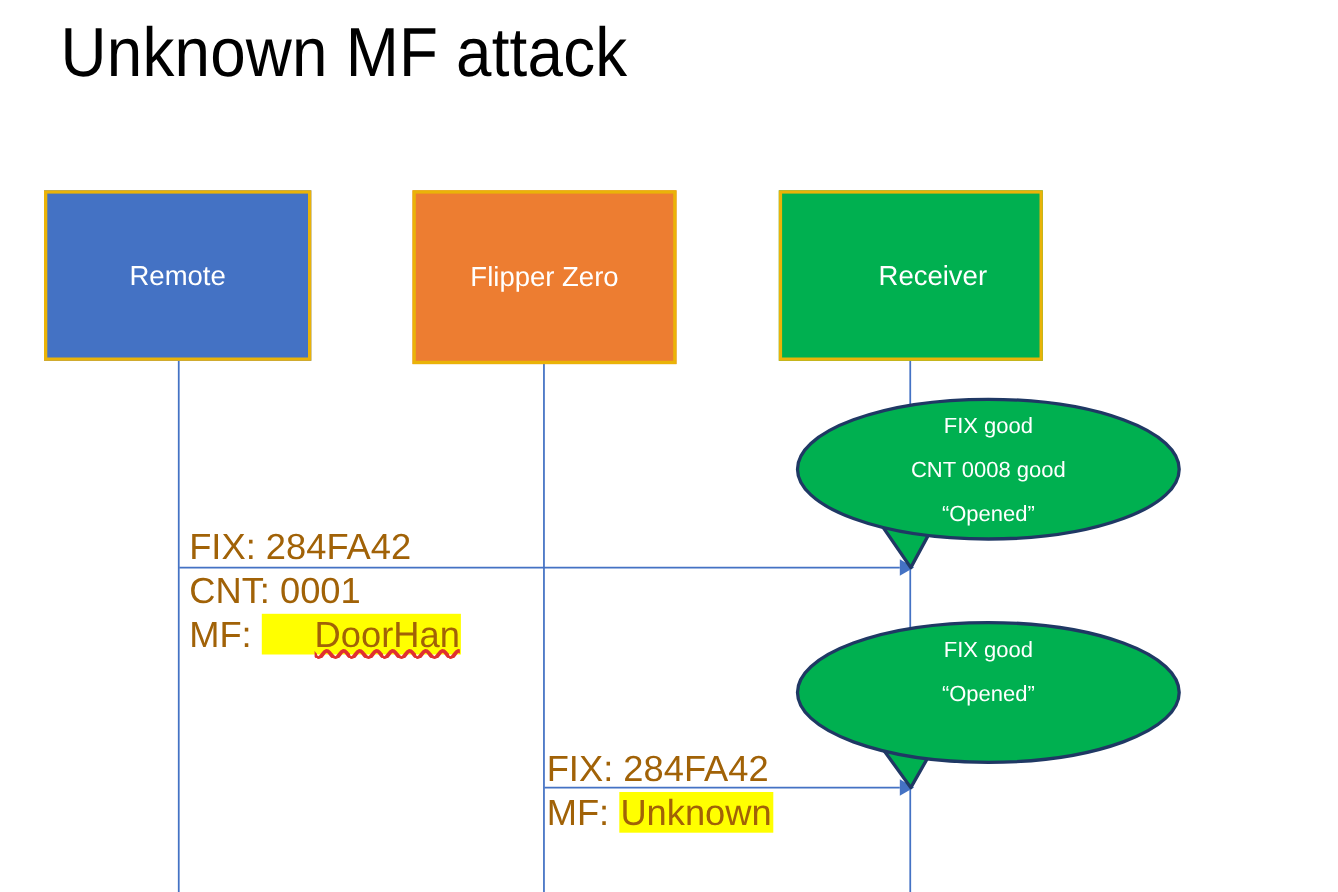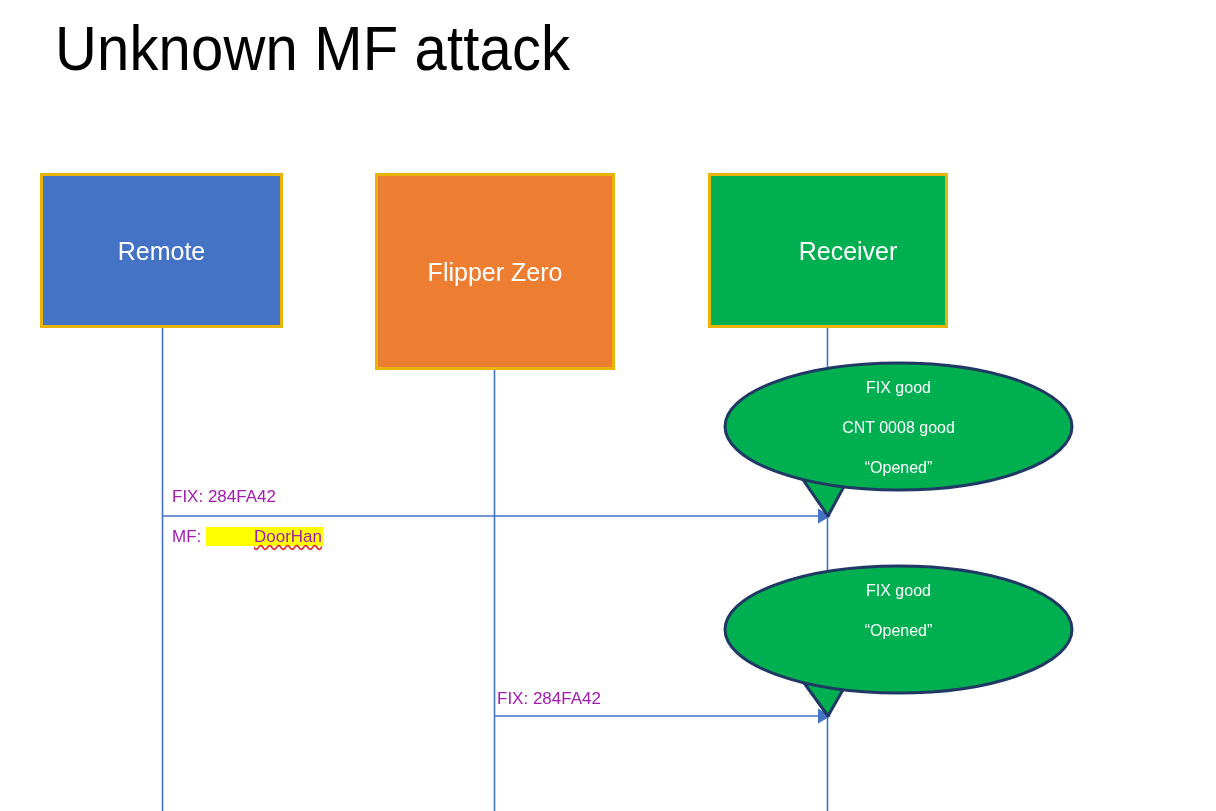--- a/index.html
+++ b/index.html
@@ -52,29 +52,29 @@
     justify-content: center;
   }
   .actor-label {
     color: #ffffff;
     font-size: 25px;
     line-height: 30px;
     font-weight: 400;
     white-space: nowrap;
   }
   #actor-remote   { left: 40px;  top: 173px; width: 243px; height: 155px; background: #4472C4; }
-  #actor-flipper  { left: 375px; top: 173px; width: 240px; height: 197px; background: #ED7D31; }
+  #actor-flipper  { left: 375px; top: 173px; width: 240px; height: 158px; background: #ED7D31; }
   #actor-receiver { left: 708px; top: 173px; width: 240px; height: 155px; background: #00B050; padding-left: 40px; }
 
   
   .msg-block {
     position: absolute;
-    font-size: 17px;
+    font-size: 33px;
     line-height: 40px;
-    color: #a21caf;
+    color: #a16207;
     white-space: nowrap;
   }
   #msg-remote { left: 172px; top: 477px; }
   #msg-flipper { left: 497px; top: 679px; }
   .msg-line { display: block; height: 40px; }
   .hl {
     background: #FFFF00;
     padding: 0 1px;
   }
   .sp {
@@ -83,21 +83,21 @@
     text-decoration-skip-ink: none;
     text-underline-offset: 2px;
     padding-left: 48px;
   }
 
   
   .bubble-text {
     position: absolute;
     text-align: center;
     color: #ffffff;
-    font-size: 16px;
+    font-size: 20px;
     line-height: 40px;
     white-space: nowrap;
   }
   #bubble1-text { left: 725px; top: 368px; width: 347px; }
   #bubble2-text { left: 725px; top: 571px; width: 347px; }
   .bubble-line { display: block; height: 40px; }
 </style>
 </head>
 <body>
 
@@ -137,25 +137,27 @@
 <div class="actor-box" id="actor-flipper">
   <span class="actor-label">Flipper Zero</span>
 </div>
 
 <div class="actor-box" id="actor-receiver">
   <span class="actor-label">Receiver</span>
 </div>
 
 <div class="msg-block" id="msg-remote">
   <span class="msg-line">FIX: 284FA42</span>
+  <span class="msg-line">CNT: 0001</span>
   <span class="msg-line"><span>MF: </span><span class="hl sp">DoorHan</span></span>
 </div>
 
 <div class="msg-block" id="msg-flipper">
   <span class="msg-line">FIX: 284FA42</span>
+  <span class="msg-line"><span>MF: </span><span class="hl">Unknown</span></span>
 </div>
 
 <div class="bubble-text" id="bubble1-text">
   <span class="bubble-line">FIX good</span>
   <span class="bubble-line">CNT 0008 good</span>
   <span class="bubble-line">“Opened”</span>
 </div>
 
 <div class="bubble-text" id="bubble2-text">
   <span class="bubble-line">FIX good</span>

